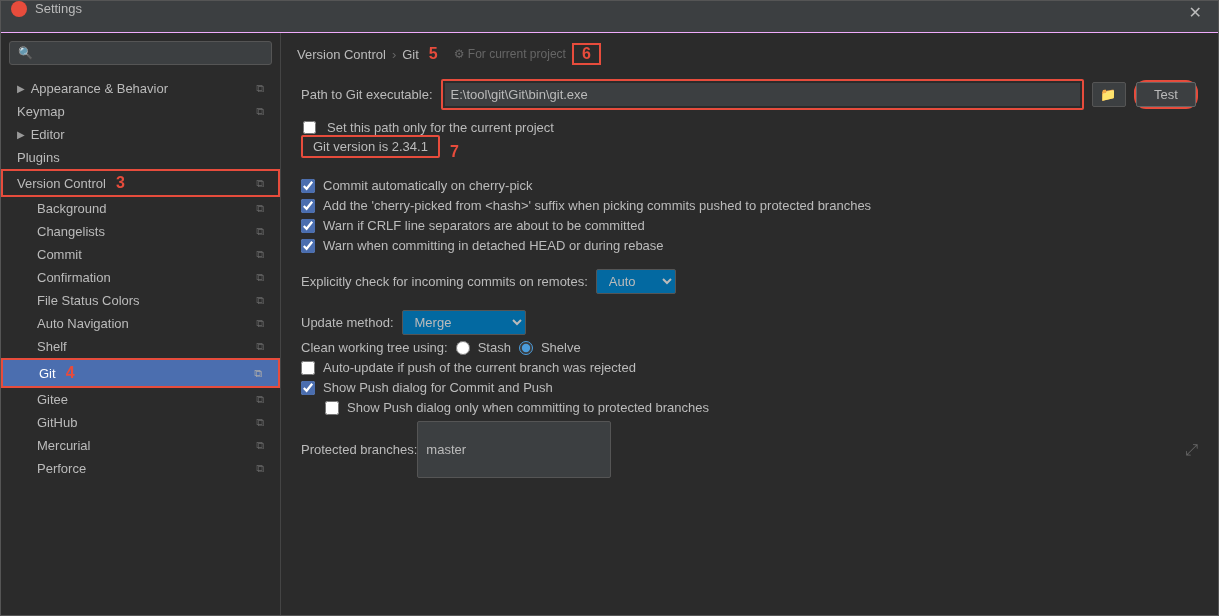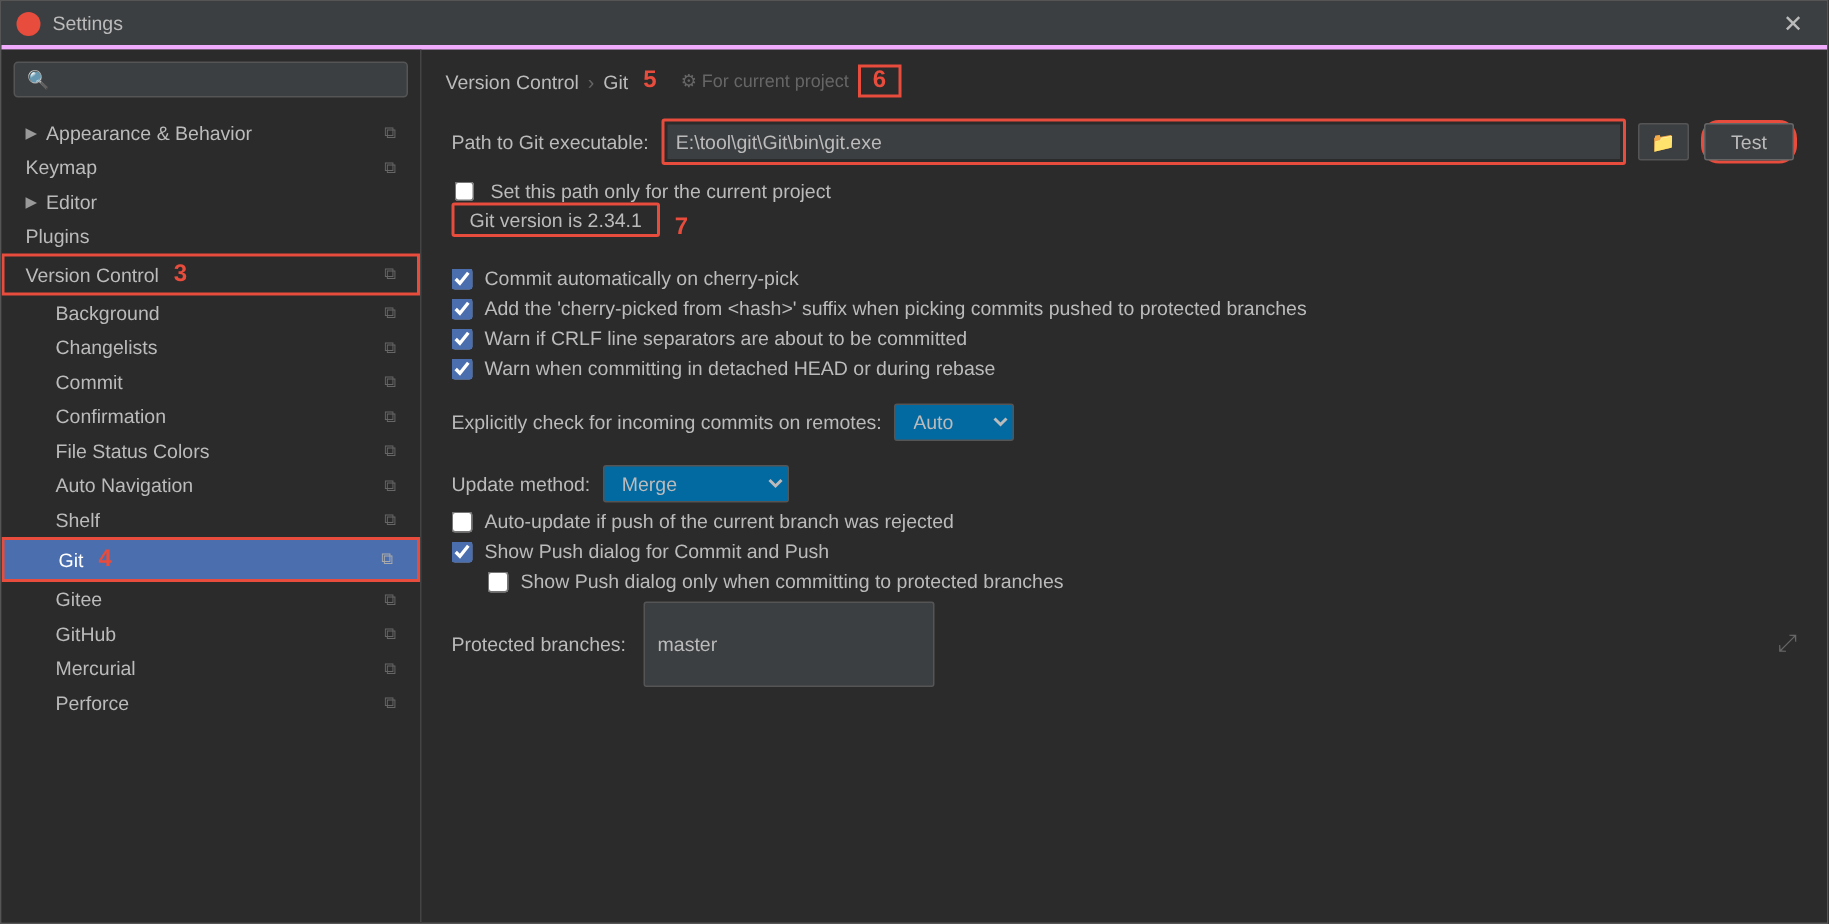--- a/index.html
+++ b/index.html
@@ -18,23 +18,22 @@
       background: #2b2b2b;
       border: 1px solid #555;
       display: flex;
       flex-direction: column;
       color: #bbb;
     }
     .titlebar {
       background: #3c3f41;
       height: 32px;
       display: flex;
-      align-items: center;
       padding: 0 10px;
-      border-bottom: 3px solid #f0abfc;
+      border-bottom: 1px solid #f0abfc;
       flex-shrink: 0;
     }
     .titlebar-icon {
       width: 16px;
       height: 16px;
       margin-right: 8px;
       background: #e74c3c;
       border-radius: 50%;
     }
     .titlebar-title {
@@ -234,21 +233,21 @@
       color: #bbb;
       padding: 3px 8px;
       font-size: 13px;
       border-radius: 2px;
       cursor: pointer;
     }
     .section-divider { height: 6px; }
     .protected-row {
       display: flex;
       align-items: center;
-      gap: 12px;
+      gap: 0;
       margin-top: 6px;
     }
     .protected-input {
       background: #3c3f41;
       border: 1px solid #555;
       color: #bbb;
       padding: 20px 8px;
       font-size: 13px;
       border-radius: 2px;
       min-width: 120px;
@@ -435,20 +434,27 @@
 
         <div class="option-row">
           <span>Update method:</span>
           <select class="select-dropdown">
             <option>Merge</option>
             <option>Rebase</option>
             <option>Branch Default</option>
           </select>
         </div>
 
+        <div class="option-row">
+          <span>Clean working tree using:</span>
+          <input type="radio" name="clean" style="">
+          <span>Stash</span>
+          <input type="radio" name="clean" checked="" style="accent-color: rgb(75, 156, 219);">
+          <span>Shelve</span>
+        </div>
 
         <div class="option-row">
           <input type="checkbox" style="">
           <span>Auto-update if push of the current branch was rejected</span>
         </div>
 
         <div class="option-row">
           <input type="checkbox" checked="" style="">
           <span>Show Push dialog for Commit and Push</span>
         </div>

